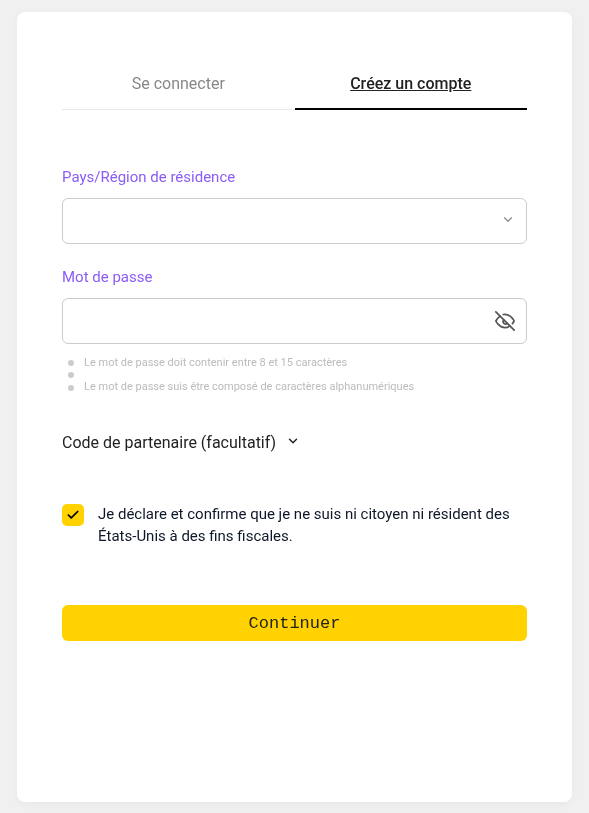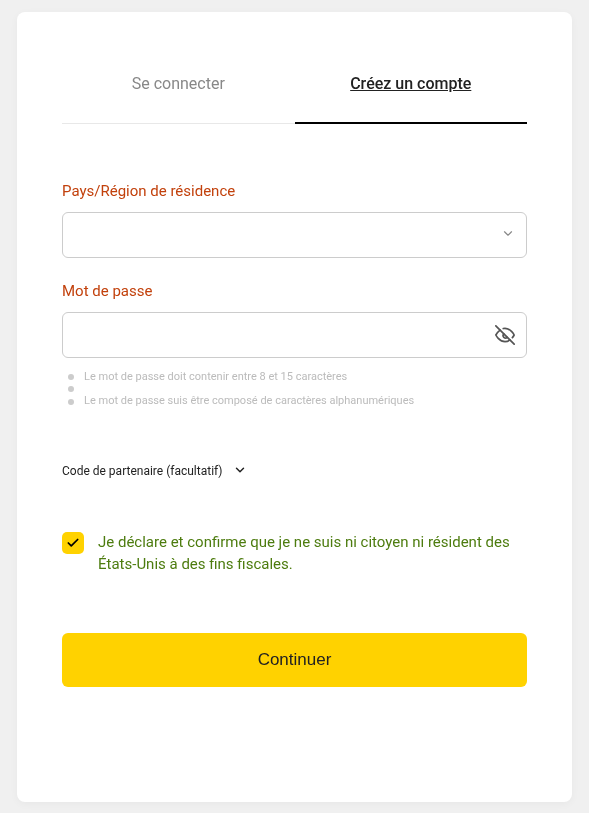--- a/index.html
+++ b/index.html
@@ -25,21 +25,21 @@
       box-shadow: 0 2px 8px rgba(0,0,0,0.04);
     }
     .tabs {
       display: flex;
       margin-top: 62px;
       border-bottom: 1px solid #e8e8e8;
     }
     .tab {
       flex: 1;
       text-align: center;
-      padding-bottom: 30px;
+      padding-bottom: 16px;
       font-size: 16px;
       color: #888;
       cursor: pointer;
       position: relative;
     }
     .tab.active {
       color: #222;
       font-weight: 500;
       text-decoration: underline;
     }
@@ -54,21 +54,21 @@
     }
     .form {
       margin-top: 58px;
     }
     .field-group {
       margin-bottom: 24px;
     }
     .field-label {
       display: block;
       font-size: 15px;
-      color: #c2410c;
+      color: #8b5cf6;
       margin-bottom: 12px;
     }
     .field-input {
       width: 100%;
       height: 46px;
       border: 1px solid #ccc;
       border-radius: 6px;
       padding: 0 14px;
       font-size: 15px;
       background: #fff;
@@ -119,24 +119,24 @@
       width: 6px;
       height: 6px;
       background: #ccc;
       border-radius: 50%;
       margin-right: 10px;
       flex-shrink: 0;
     }
     .partner-row {
       display: flex;
       align-items: center;
-      margin-top: 52px;
+      margin-top: 36px;
       cursor: pointer;
       color: #222;
-      font-size: 12px;
+      font-size: 16px;
     }
     .partner-row .chev {
       margin-left: 10px;
     }
     .consent-row {
       display: flex;
       align-items: flex-start;
       margin-top: 52px;
     }
     .checkbox {
@@ -147,34 +147,34 @@
       display: flex;
       align-items: center;
       justify-content: center;
       flex-shrink: 0;
       margin-right: 14px;
       margin-top: 0;
       cursor: pointer;
     }
     .consent-text {
       font-size: 15px;
-      color: #4d7c0f;
+      color: #0f172a;
       line-height: 1.45;
     }
     .continue-btn {
       width: 100%;
-      height: 54px;
+      height: 36px;
       background: #ffd200;
       border: none;
       border-radius: 6px;
       font-size: 17px;
       color: #222;
       margin-top: 58px;
       cursor: pointer;
-      font-family: Liberation Sans, sans-serif;
+      font-family: Liberation Mono, monospace;
     }
   </style>
 </head>
 <body>
 
 <div class="card">
 
   <div class="tabs">
     <div class="tab">Se connecter</div>
     <div class="tab active">Créez un compte</div>

